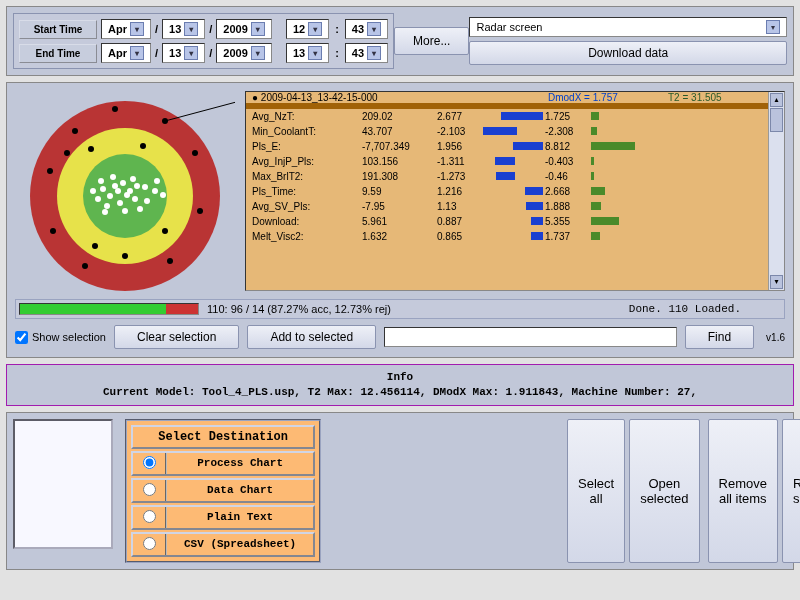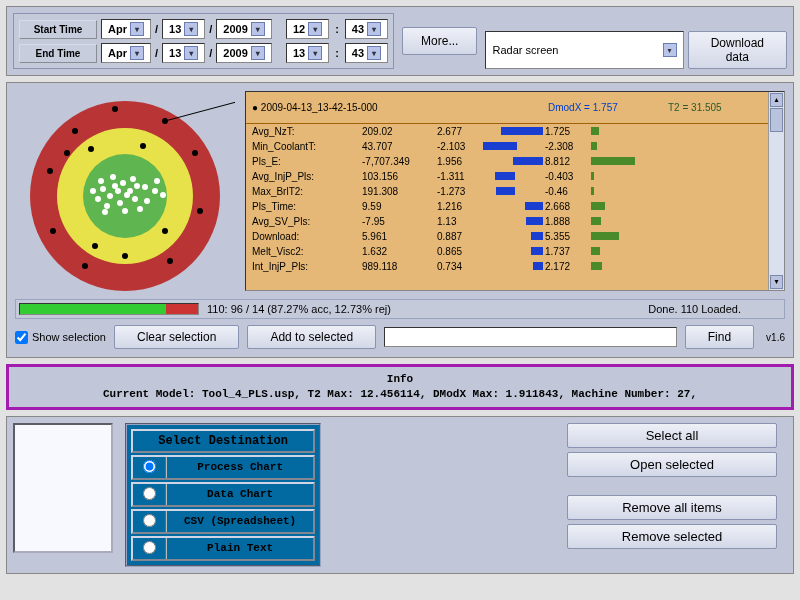--- a/index.html
+++ b/index.html
@@ -1,34 +1,34 @@
 <!DOCTYPE html>
 <html><head>
 <meta charset="utf-8">
 <style>
 * { box-sizing: border-box; margin: 0; padding: 0; }
 body { font-family: Verdana, Geneva, sans-serif; font-size: 11px; background: #e2e2e2; width: 800px; height: 600px; overflow: hidden; }
 .outer { background: #c1c7d8; border: 1px solid #888; margin: 6px; padding: 6px; }
 
-.top-bar { display: flex; gap: 8px; align-items: flex-end; }
+.top-bar { display: flex; align-items: center; }
 .time-box { background: #c5cadb; border: 1px solid #8a93b0; padding: 3px; }
 .time-row { display: flex; align-items: center; gap: 4px; font-weight: bold; padding: 2px; }
 .time-label { width: 78px; text-align: center; border: 1px outset #d8dce8; background: #c7cddd; padding: 3px 4px; font-size: 10px; }
 .sel { border: 1px inset #888; background: #fff; font-size: 11px; padding: 2px 6px; display: inline-flex; align-items: center; gap: 3px; }
 .sel .arrow { background: #b8c5e8; border: 1px solid #6b7db0; width: 14px; height: 14px; display: inline-flex; align-items: center; justify-content: center; font-size: 8px; color: #334; }
 .btn { background: linear-gradient(#eef0f7,#d3d8e8); border: 1px solid #8a93b0; padding: 4px 22px; font-size: 12px; cursor: pointer; border-radius: 2px; font-family: inherit; }
-.right-col { display: flex; flex-direction: row; gap: 4px; flex: 1; }
+.right-col { display: flex; flex-direction: column; gap: 4px; flex: 1; }
 .right-col .sel { width: 100%; justify-content: space-between; }
 
 .mid { background: #c1c7d8; border: 1px solid #888; margin: 6px; padding: 8px; position: relative; }
 .viz-row { display: flex; gap: 10px; }
 .radar { width: 220px; height: 200px; position: relative; }
 .radar svg { width: 100%; height: 100%; }
 .data-table { background: #e6b877; border: 1px inset #888; flex: 1; font-size: 10px; position: relative; }
-.dt-head { display: flex; padding: 10px 6px; border-bottom: 1px solid #a16207; align-items: flex-end; }
+.dt-head { display: flex; padding: 0 6px; border-bottom: 6px solid #a16207; align-items: flex-end; }
 .dt-ts { flex: 1; font-weight: normal; }
 .dt-dm { width: 120px; color: #0040cc; font-weight: normal; }
 .dt-t2 { width: 110px; color: #2a5a2a; font-weight: normal; }
 .dt-row { display: flex; padding: 2px 6px; }
 .dt-name { width: 110px; }
 .dt-val { width: 75px; }
 .dt-dx { width: 46px; text-align: left; }
 .dt-bar1 { width: 62px; position: relative; height: 10px; }
 .dt-t2v { width: 46px; }
 .dt-bar2 { width: 60px; position: relative; height: 10px; }
@@ -41,30 +41,30 @@
 
 .progress-row { display: flex; align-items: center; gap: 8px; margin-top: 8px; background: #c5cadb; border: 1px solid #9aa3c0; padding: 3px; }
 .progress { width: 180px; height: 12px; background: #cc3333; position: relative; border: 1px inset #888; }
 .progress .fill { position: absolute; left: 0; top: 0; bottom: 0; width: 82%; background: #33cc33; }
 
 .sel-row { display: flex; align-items: center; gap: 8px; margin-top: 6px; }
 .chk { display: inline-flex; align-items: center; gap: 4px; }
 .chk input { width: 13px; height: 13px; }
 .txtfield { background: #fff; border: 1px inset #888; flex: 1; height: 20px; padding: 2px 4px; font-size: 11px; }
 
-.info-box { background: #c1c7d8; border: 3px solid #a21caf; margin: 6px; padding: 5px 10px; font-family: "Courier New", monospace; font-weight: bold; font-size: 11px; text-align: center; line-height: 1.35; }
+.info-box { background: #c1c7d8; border: 1px solid #a21caf; margin: 6px; padding: 5px 10px; font-family: "Courier New", monospace; font-weight: bold; font-size: 11px; text-align: center; line-height: 1.35; }
 
 .bottom { background: #c1c7d8; border: 1px solid #888; margin: 6px; padding: 6px; display: flex; gap: 12px; }
 .listpane { border: 2px inset #aab; background: #f8f8ff; width: 100px; height: 130px; }
-.dest-box { border: 2px groove #9aa3c0; background: #0369a1; padding: 2px; }
+.dest-box { border: 2px groove #9aa3c0; background: #fdba74; padding: 2px; }
 .dest-head { font-family: "Courier New", monospace; font-weight: bold; text-align: center; padding: 3px; border: 2px outset #d0d5e5; margin: 2px; font-size: 12px; }
 .dest-row { display: flex; align-items: center; border: 2px outset #d0d5e5; margin: 2px; }
 .dest-radio { width: 34px; text-align: center; padding: 3px 0; border-right: 2px groove #bbb; }
 .dest-label { flex: 1; font-family: "Courier New", monospace; font-weight: bold; text-align: center; padding: 3px 17px; font-size: 11px; }
-.act-col { display: flex; flex-direction: column; gap: 4px; margin-left: auto; padding-right: 10px; width: 220px; }
+.act-col { display: flex; flex-direction: row; gap: 4px; margin-left: auto; padding-right: 10px; width: 220px; }
 .act-col .btn { width: 100%; font-size: 13px; padding: 4px 10px; }
 .act-col .gap { height: 10px; }
 .slash { font-weight: bold; }
 .comma { font-weight: bold; padding: 0 2px; }
 </style>
 </head>
 <body>
 
 <div class="outer">
   <div class="top-bar">
@@ -298,47 +298,35 @@
             <span class="dt-val">1.632</span>
             <span class="dt-dx">0.865</span>
             <span class="dt-bar1">
               <span class="bar-blue" style="left:48px;width:12px"></span>
             </span>
             <span class="dt-t2v">1.737</span>
             <span class="dt-bar2">
               <span class="bar-grn" style="width:9px"></span>
             </span>
           </div>
-          <div class="dt-row">
-            <span class="dt-name">Int_InjP_Pls:</span>
-            <span class="dt-val">989.118</span>
-            <span class="dt-dx">0.734</span>
-            <span class="dt-bar1">
-              <span class="bar-blue" style="left:50px;width:10px"></span>
-            </span>
-            <span class="dt-t2v">2.172</span>
-            <span class="dt-bar2">
-              <span class="bar-grn" style="width:11px"></span>
-            </span>
-          </div>
         </div>
       <div class="scroll">
         <div class="arr up">▴</div>
         <div class="thumb"></div>
         <div class="arr dn">▾</div>
       </div>
     </div>
   </div>
 
   <div class="progress-row">
     <div class="progress">
         <div class="fill"></div>
       </div>
     <span>110: 96 / 14 (87.27% acc, 12.73% rej)</span>
-    <span style="margin-left:auto;padding-right:40px;">Done. 110 Loaded.</span>
+    <span style="margin-left:auto;padding-right:40px;font-family:Liberation Mono, monospace;">Done. 110 Loaded.</span>
   </div>
 
   <div class="sel-row">
     <label class="chk">
       <input type="checkbox" checked="" style="">
         <span>Show selection</span>
     </label>
     <button class="btn">Clear selection</button>
     <button class="btn">Add to selected</button>
     <input class="txtfield" type="text" style="">
@@ -360,25 +348,25 @@
         <div class="dest-row">
           <span class="dest-radio"><input type="radio" name="dest" checked="" style=""></span>
           <span class="dest-label">Process Chart</span>
         </div>
         <div class="dest-row">
           <span class="dest-radio"><input type="radio" name="dest" style=""></span>
           <span class="dest-label">Data Chart</span>
         </div>
         <div class="dest-row">
           <span class="dest-radio"><input type="radio" name="dest" style=""></span>
-          <span class="dest-label">CSV (Spreadsheet)</span>
+          <span class="dest-label">Plain Text</span>
         </div>
         <div class="dest-row">
           <span class="dest-radio"><input type="radio" name="dest" style=""></span>
-          <span class="dest-label">Plain Text</span>
+          <span class="dest-label">CSV (Spreadsheet)</span>
         </div>
       </div>
   </div>
   <div class="act-col">
     <button class="btn">Select all</button>
     <button class="btn">Open selected</button>
     <div class="gap"></div>
     <button class="btn">Remove all items</button>
     <button class="btn">Remove selected</button>
   </div>

